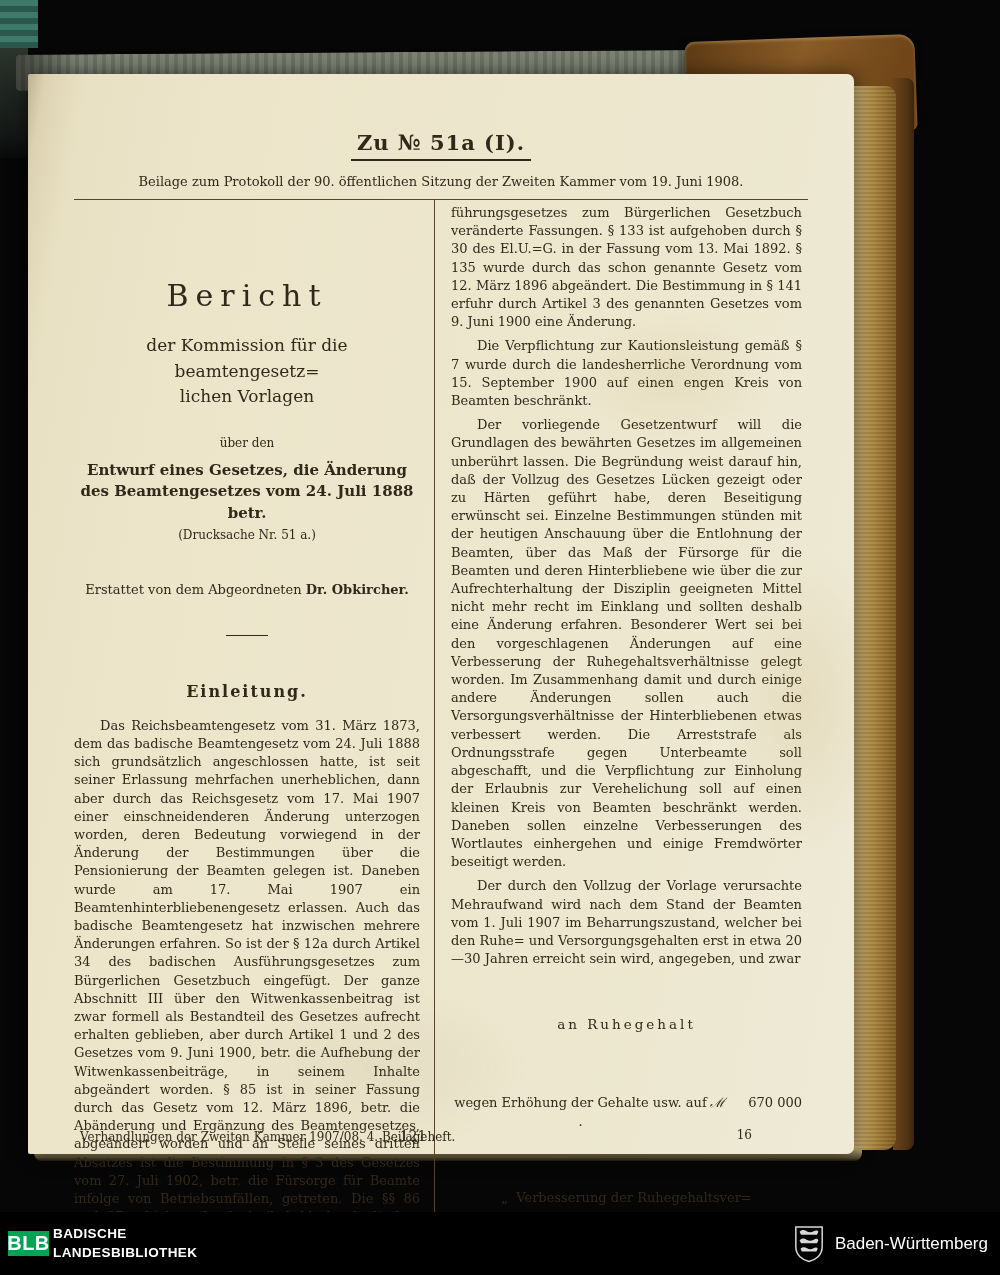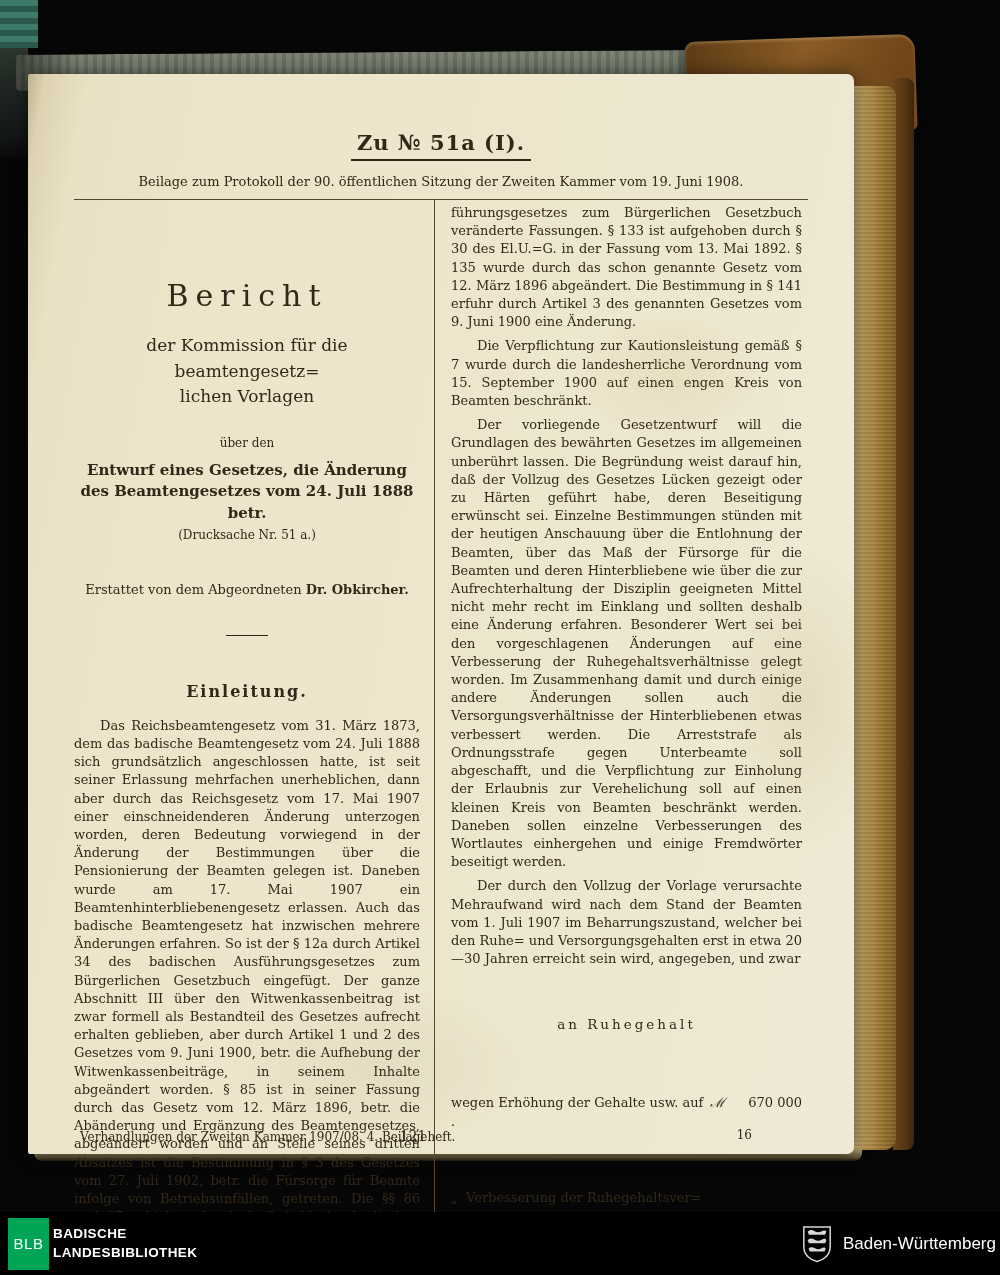--- a/index.html
+++ b/index.html
@@ -95,43 +95,43 @@
   .drucksache { text-align:center; font-size:12px; margin-top:3px; }
   .rapporteur { text-align:center; font-size:13px; margin-top:40px; }
   .rapporteur b { font-weight:bold; }
   .section-divider { width:42px; border-top:1px solid #32281a; margin:38px auto 0 auto; }
   .einleitung-heading { text-align:center; font-size:16px; font-weight:bold; letter-spacing:2px; margin-top:46px; }
   .einleitung-paragraph { margin-top:16px; }
 
   .sched { font-size:13px; line-height:19px; white-space:pre-wrap; }
   .sched-heading { text-align:center; letter-spacing:3px; font-size:13.5px; margin:3px 0 2px 0; }
   .sched-row { display:flex; }
-  .sched-label { flex:1; }
+  .sched-label { flex:1;text-align:center; }
   .sched-label.cont { padding-left:30px; }
   .sched-cur { width:26px; font-style:italic; }
   .sched-amount { width:66px; text-align:right; }
 
   .page-footer { position:absolute; left:0; right:0; bottom:10px; height:20px; font-size:12px; }
   .footer-volume-note { position:absolute; left:52px; bottom:0; }
   .page-number { position:absolute; left:0; right:56px; bottom:0; text-align:center; font-size:14px; }
   .sheet-number { position:absolute; right:102px; bottom:2px; }
 
   
   .library-bar {
     position:absolute; left:0; right:0; bottom:0; height:63px; background:#000;
     display:flex; align-items:center;
     font-family:"Liberation Sans","DejaVu Sans",sans-serif; color:#fff;
   }
   .blb-logo {
-    width:41px; height:52px; margin-left:8px; background:#00A455;
+    width:41px; height:25px; margin-left:8px; background:#00A455;
     display:flex; align-items:center; justify-content:center;
-    font-weight:normal; font-size:15px; letter-spacing:.5px;
+    font-weight:bold; font-size:20px; letter-spacing:.5px;
   }
   .library-name { margin-left:4px; font-weight:bold; font-size:13.5px; line-height:1.35; letter-spacing:.4px; }
-  .bar-right { margin-left:auto; margin-right:4px; display:flex; align-items:center; gap:10px; }
+  .bar-right { margin-left:auto; margin-right:12px; display:flex; align-items:center; gap:10px; }
   .region-name { font-size:17px; }
 </style>
 </head>
 <body>
 
 <div class="book-headband"></div>
 <div class="spine-smudge"></div>
 <div class="book-top-edge"></div>
 <div class="leather-cover-corner"></div>
 <div class="cover-right-edge"></div>

